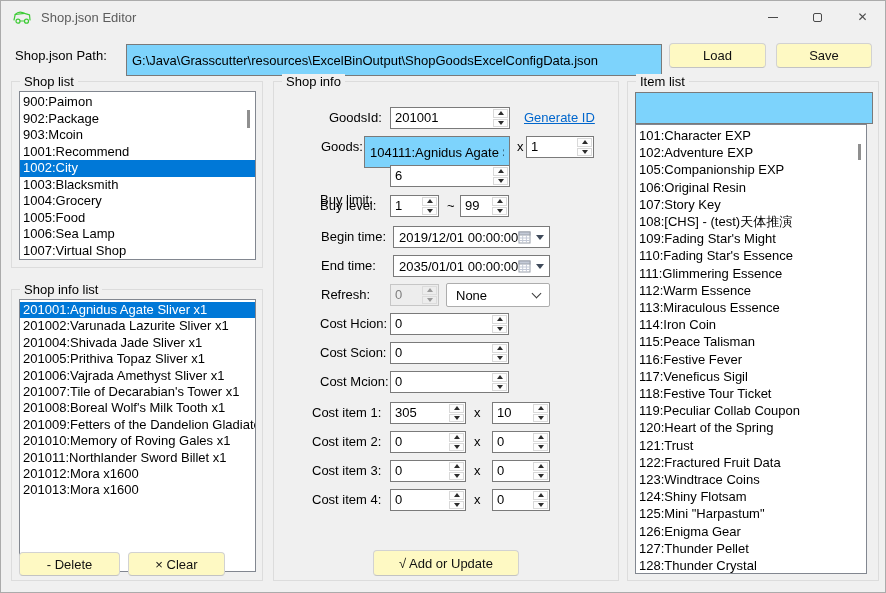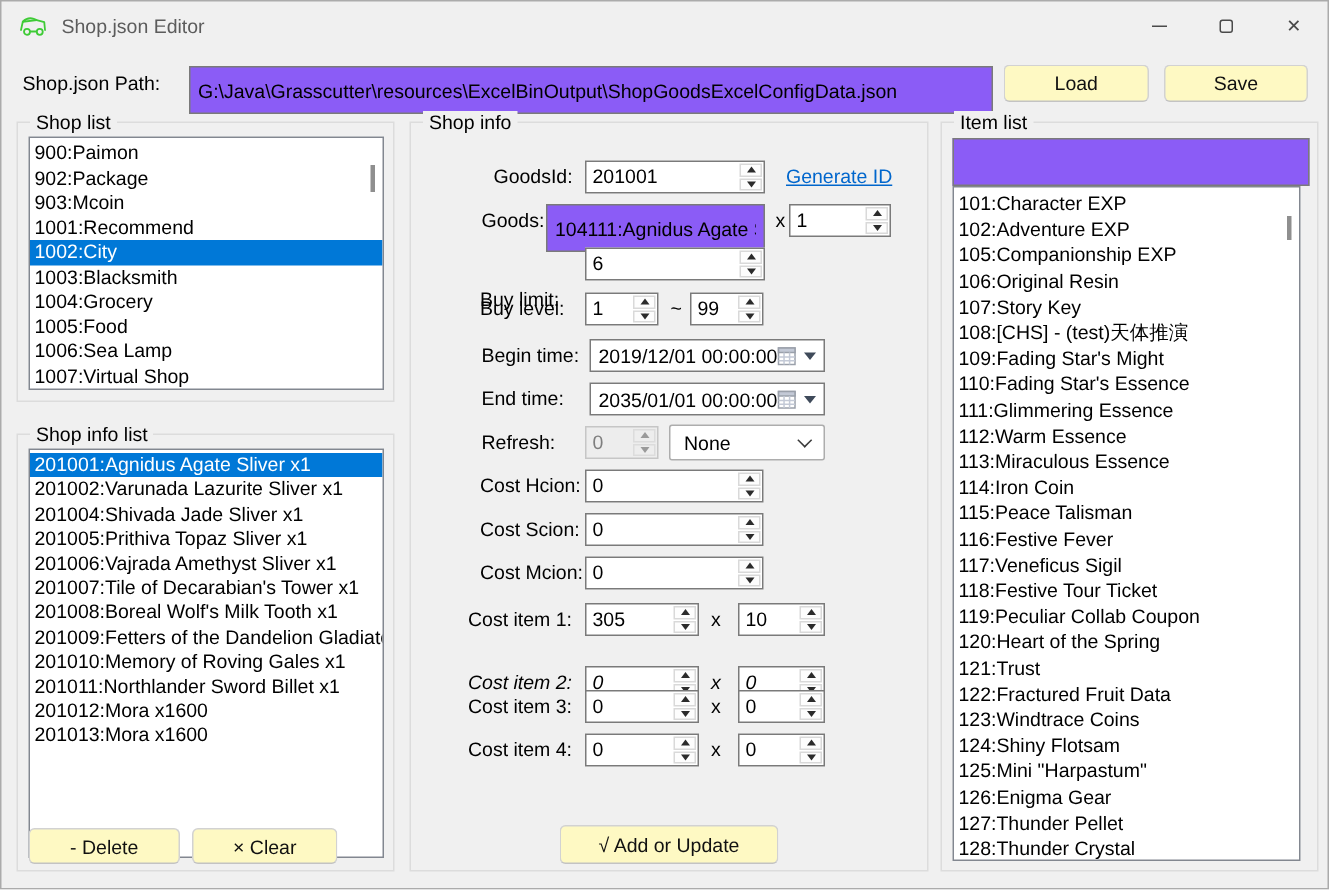--- a/index.html
+++ b/index.html
@@ -13,21 +13,21 @@
   .title-text { margin-left:9px; color:#5c5c5c; font-size:13px; }
   .caption-buttons { margin-left:auto; display:flex; height:32px; }
   .caption-btn { width:45px; height:32px; display:flex; align-items:center; justify-content:center; }
   .glyph-min { width:10px; height:1px; background:#4a4a4a; }
   .glyph-max { width:9px; height:9px; border:1px solid #4a4a4a; border-radius:2px; }
   .glyph-close { font-size:12px; color:#4a4a4a; line-height:1; }
 
   
   .btn { position:absolute; background:#fef9c3; border:1px solid #d2d2d2; border-bottom-color:#c3c3c3; border-radius:4px;
          display:flex; align-items:center; justify-content:center; font-size:13px; color:#111; }
-  .textbox { position:absolute; background:#8b5cf6; border:1px solid #7a7a7a; font-size:13px; padding:15px 5px;
+  .textbox { position:absolute; background:#7dd3fc; border:1px solid #7a7a7a; font-size:13px; padding:15px 5px;
              font-family:"Liberation Sans",sans-serif; color:#000; outline:none; }
   .group { position:absolute; border:1px solid #dcdcdc; }
   .gtitle { position:absolute; top:-8px; left:8px; background:#f0f0f0; padding:0 4px; font-size:13px; line-height:15px; color:#000; white-space:nowrap; }
   .listbox { position:absolute; background:#fff; border:1px solid #828790; overflow:hidden; }
   .listbox .li { white-space:nowrap; overflow:hidden; padding-left:3px; }
   .listbox .li.selected { background:#0078d7; color:#fff; }
   .scroll-thumb { position:absolute; width:3px; background:#8f8f8f; }
 
   .frow { position:absolute; left:0; width:100%; height:22px; }
   .flabel { position:absolute; top:0; line-height:22px; white-space:nowrap; }
@@ -320,21 +320,21 @@
           <span class="spin-btn">
               <i class="tri-up"></i>
             </span>
           <span class="spin-btn">
               <i class="tri-dn"></i>
             </span>
         </span>
       </div>
     </div>
 
-    <div class="frow" style="top:362px;font-style:italic;">
+    <div class="frow" style="top:349px;">
       <span class="flabel" style="left:38px;">Cost item 2:</span>
       <div class="spin" style="left:116px; width:76px;">
         <span class="spin-val">0</span>
         <span class="spin-btns">
           <span class="spin-btn">
               <i class="tri-up"></i>
             </span>
           <span class="spin-btn">
               <i class="tri-dn"></i>
             </span>

